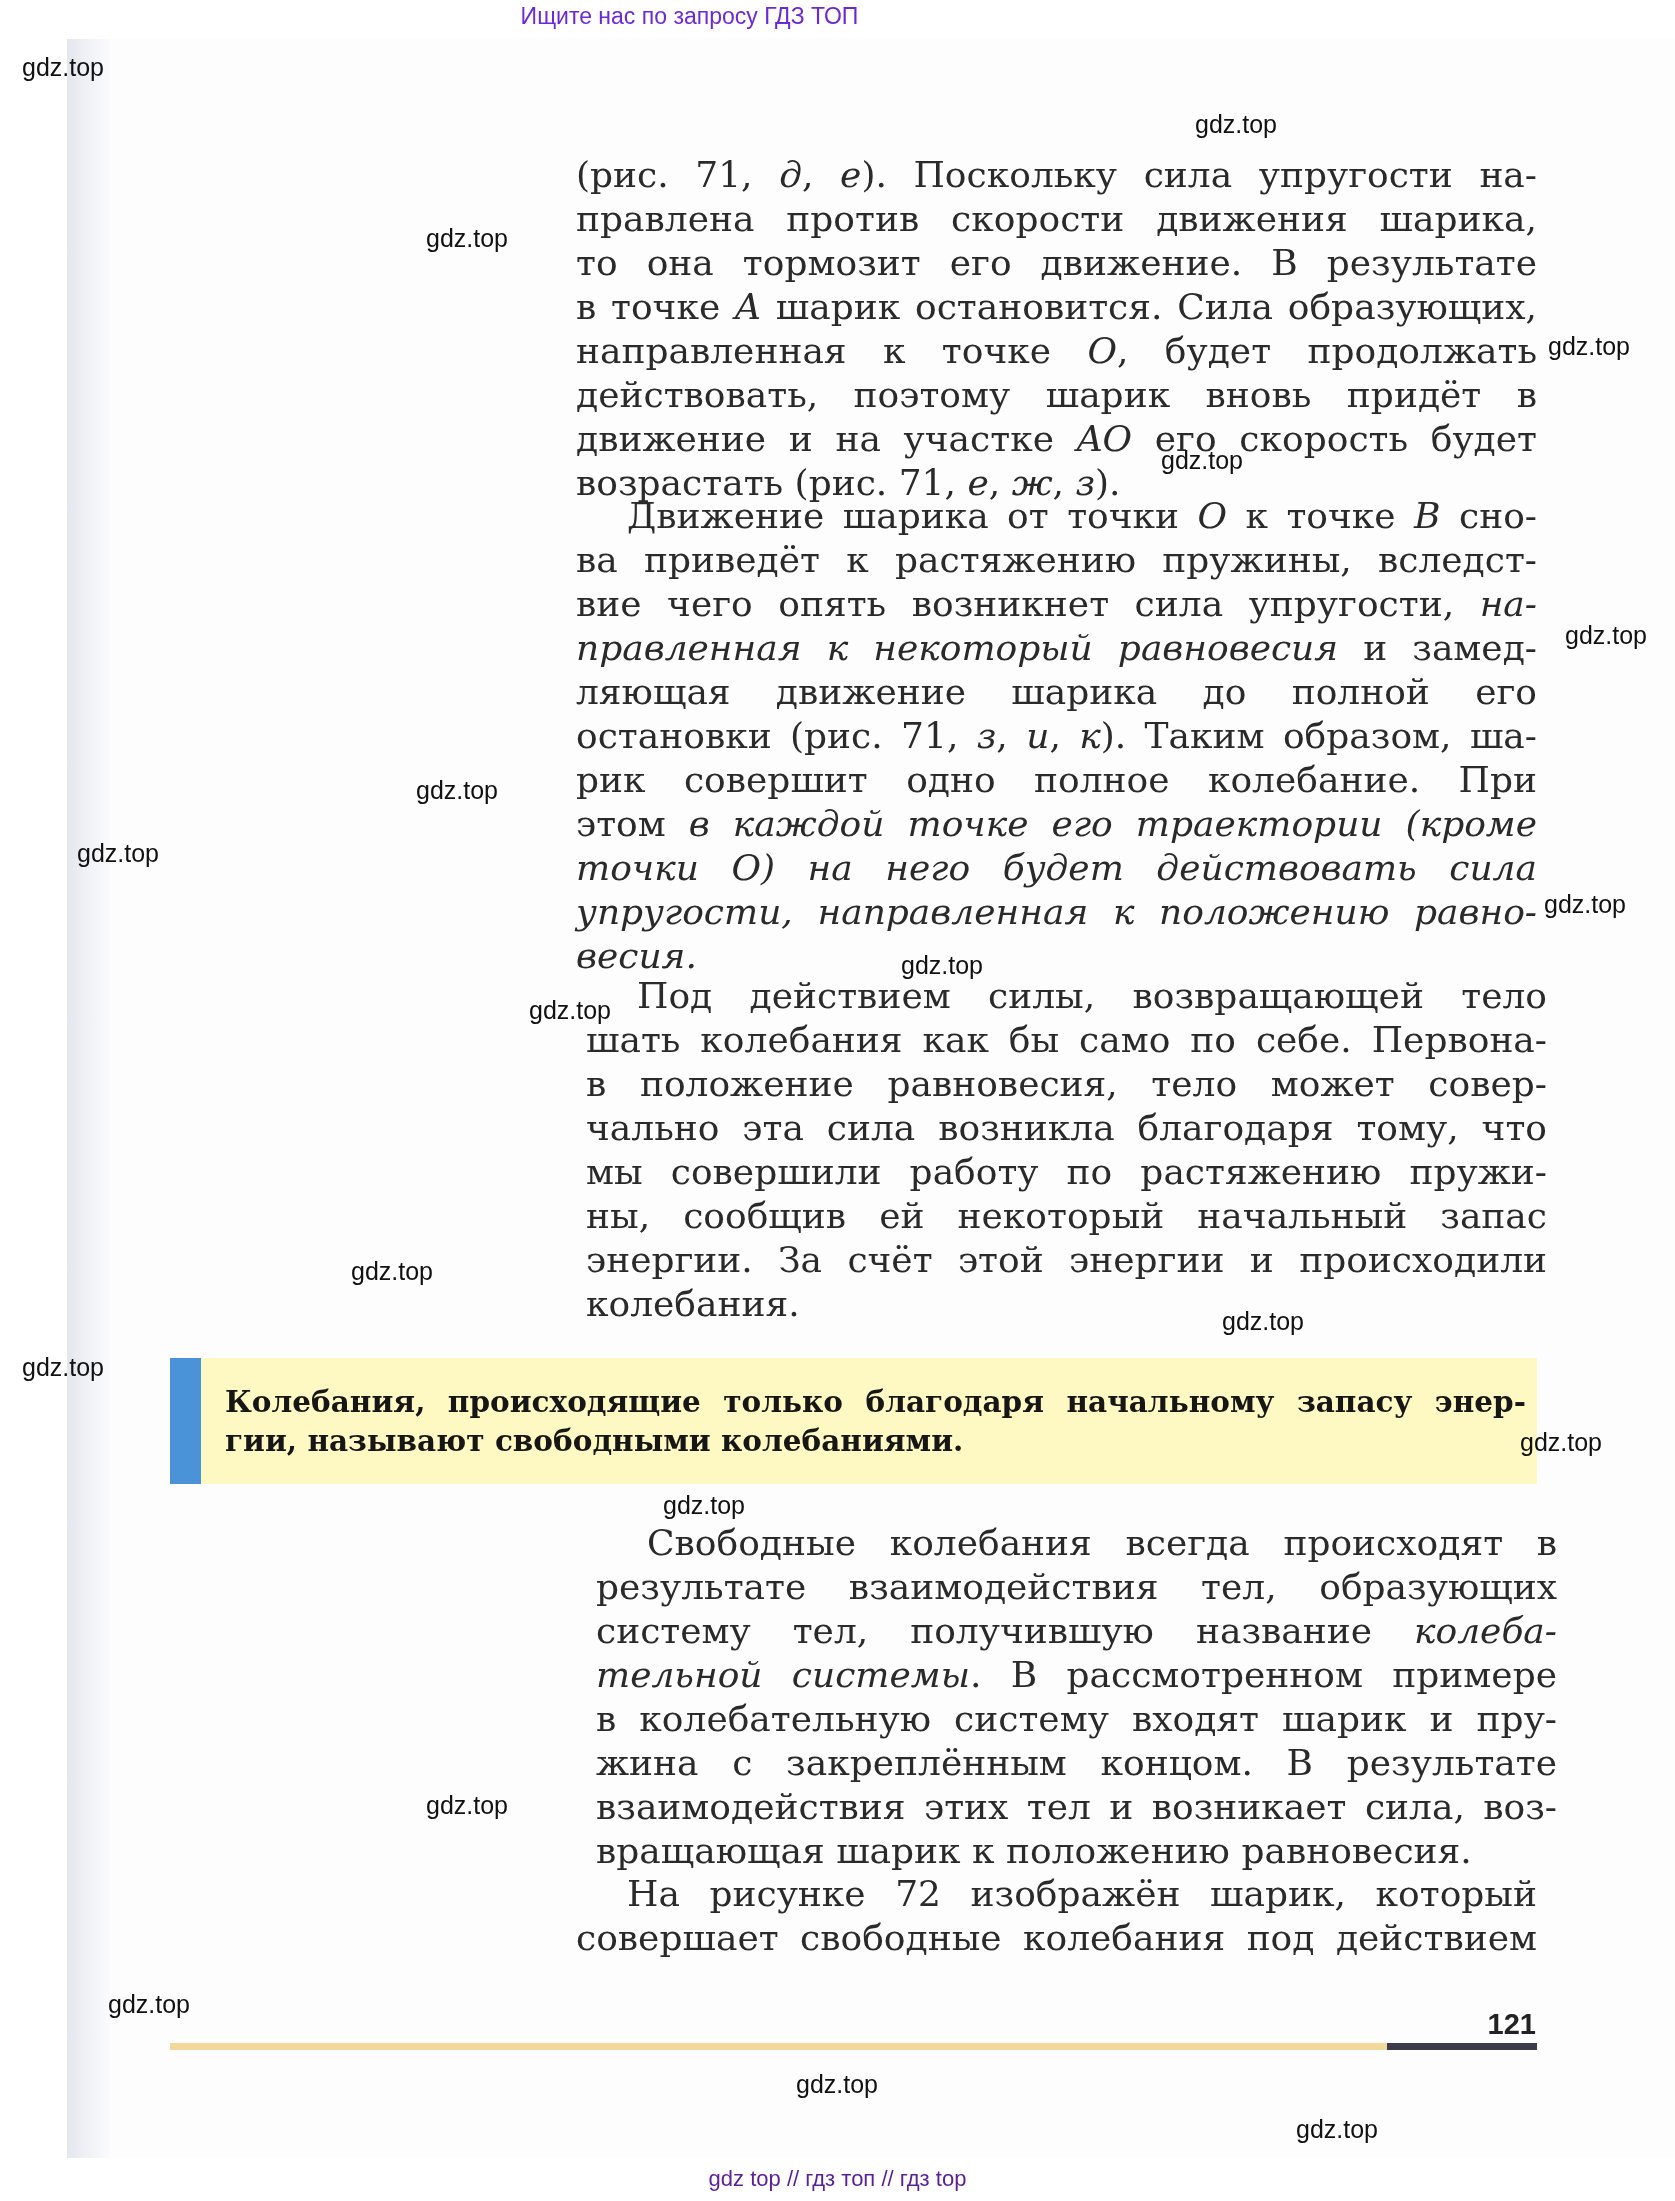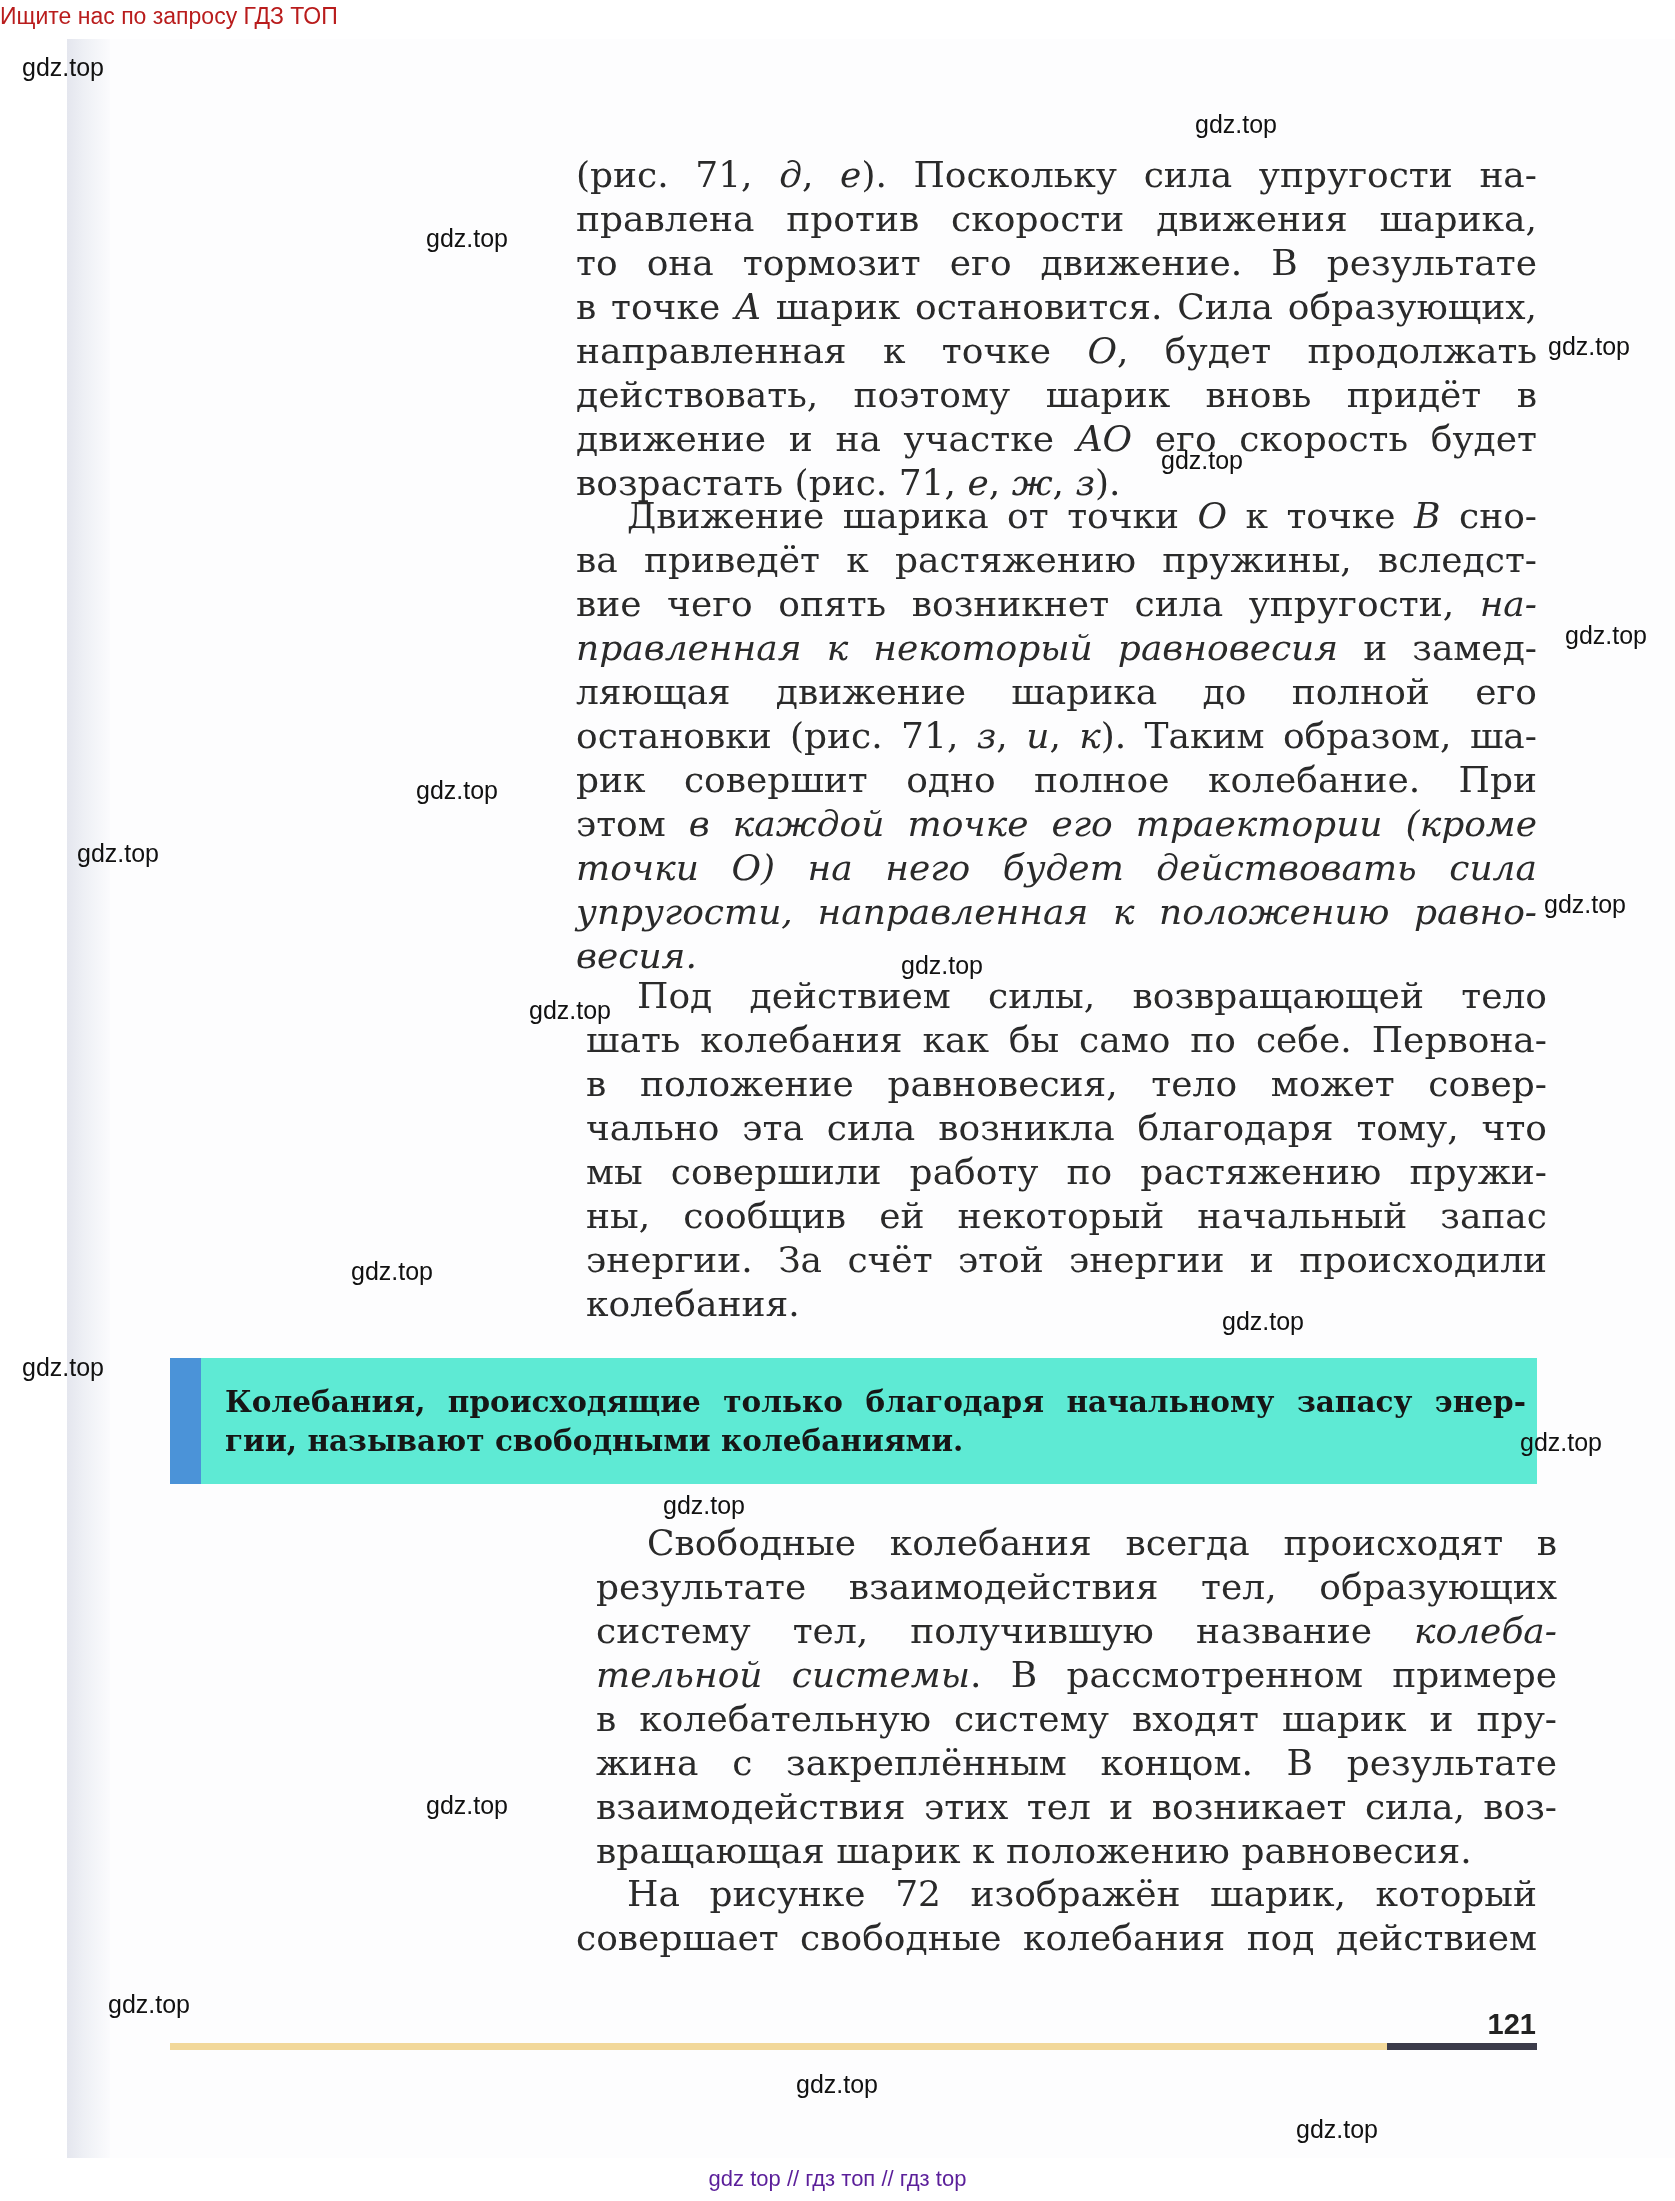--- a/index.html
+++ b/index.html
@@ -1,26 +1,26 @@
 <!DOCTYPE html>
 <html style="font-size:13.7px"><head>
 <meta charset="utf-8">
 <style>
   html, body { margin:0; padding:0; }
   body { width:1675px; height:2202px; position:relative; background:#ffffff; overflow:hidden; font-family:"DejaVu Serif", serif; }
-  .top-banner { position:absolute; top:3.4px; left:0; width:1379px; text-align:left; font-family:"Liberation Sans", sans-serif; font-size:23px; color:#b91c1c; }
+  .top-banner { position:absolute; top:3.4px; left:0; width:1379px; text-align:center; font-family:"Liberation Sans", sans-serif; font-size:23px; color:#6d28d9; }
   .page { position:absolute; left:67px; top:39px; width:1609px; height:2119px; background:#fdfdfe; }
   .page-shadow { position:absolute; left:67px; top:39px; width:43px; height:2119px; background:linear-gradient(to right, #e4e6ee 0%, #eef0f5 40%, #fbfbfd 100%); }
   .col { position:absolute; left:576px; width:961px; }
   .para { margin:0; font-size:36px; line-height:44px; color:#2a2a2a; text-align:justify; }
   .line { display:block; white-space:nowrap; text-align-last:justify; text-align:justify; }
   .line.last { text-align-last:left; }
   .ind { padding-left:51px; }
   .it { font-style:italic; }
-  .box { position:absolute; left:170px; top:1358px; width:1367px; height:126px; background:#5eead4; }
+  .box { position:absolute; left:170px; top:1358px; width:1367px; height:126px; background:#fef9c3; }
   .box-bar { position:absolute; left:0; top:0; width:31px; height:126px; background:#4b93d8; }
   .box-text { position:absolute; left:55px; top:24px; width:1301px; font-size:29.5px; line-height:39px; font-weight:bold; color:#161616; }
   .box-text .line { text-align-last:justify; }
   .box-text .line.last { text-align-last:left; }
   .rule { position:absolute; left:170px; top:2043px; width:1217px; height:6.8px; background:#f2d89a; }
   .rule-dark { position:absolute; left:1387px; top:2043px; width:150px; height:6.8px; background:#3b3b4a; }
   .page-num { position:absolute; left:1455px; top:2008px; width:81px; text-align:right; font-family:"Liberation Sans", sans-serif; font-weight:bold; font-size:29px; color:#222; }
   .wm { position:absolute; font-family:"Liberation Sans", sans-serif; font-size:25px; color:#111; white-space:nowrap; }
   .footer-wm { position:absolute; top:2166px; left:0; width:1675px; text-align:center; font-family:"Liberation Sans", sans-serif; font-size:22px; color:#5b1f9a; }
 </style>

